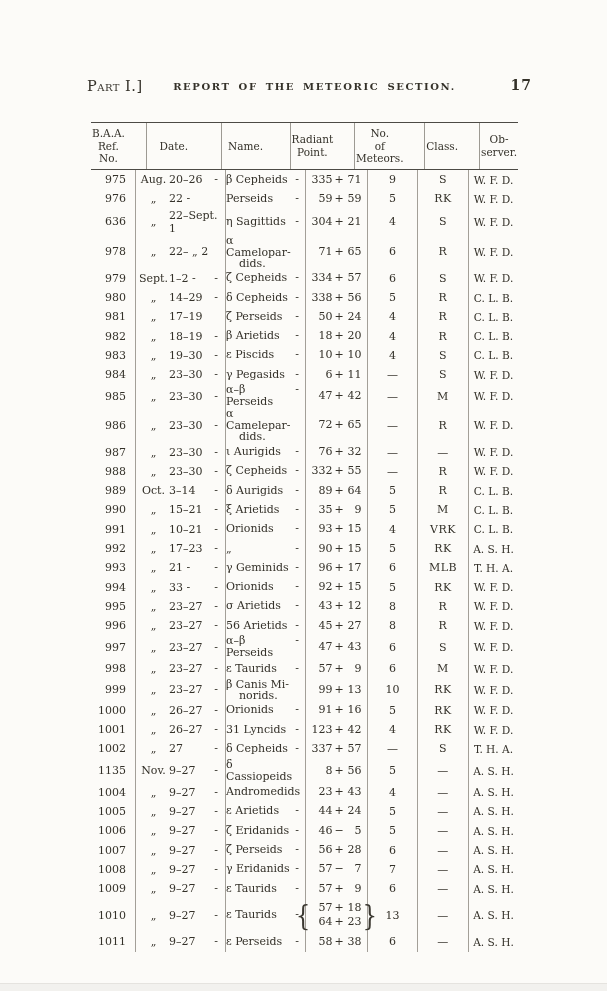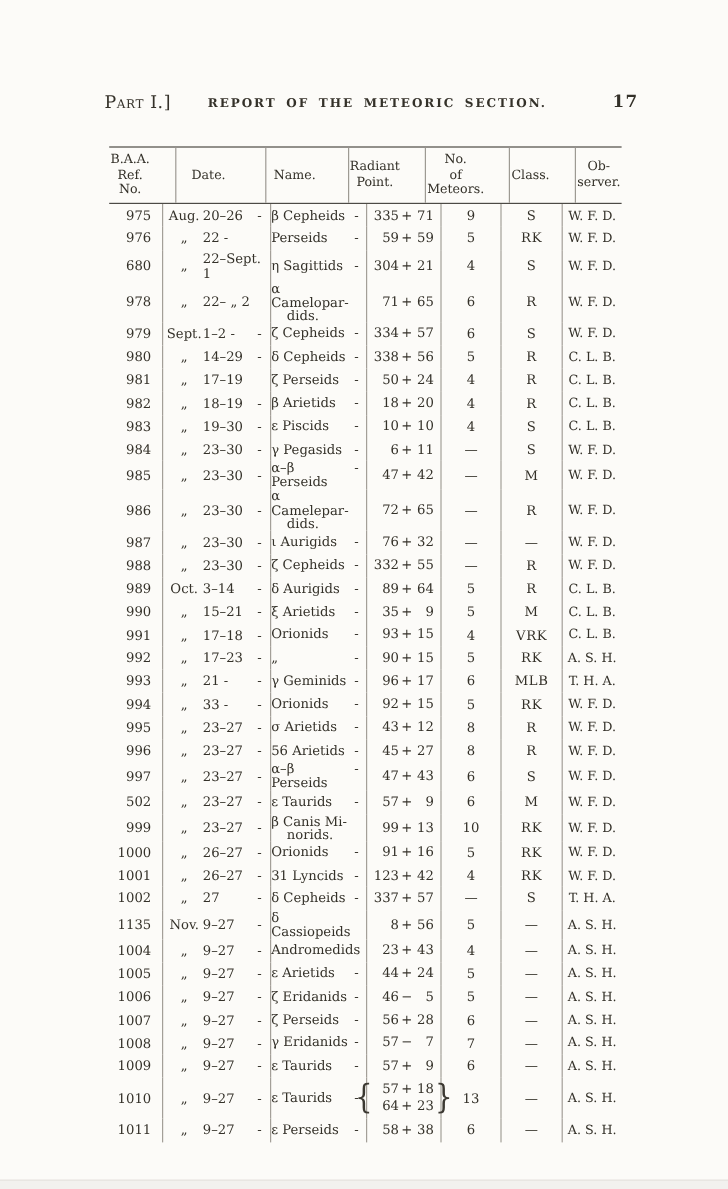--- a/index.html
+++ b/index.html
@@ -136,21 +136,21 @@
 
       </div>
 
     </div>
     <div class="c met">5</div>
     <div class="c cls">RK</div>
     <div class="c obs">W. F. D.</div>
   </div>
           <div class="row">
     <div class="c ref">
-              <span>680</span>
+              <span>636</span>
             </div>
     <div class="c date">
       <span class="month">„</span>
       <span class="days">22–Sept. 1</span>
       <span class="fdash"></span>
     </div>
     <div class="c name">
       <div class="nline">
         <span>η Sagittids</span>
         <span class="fdash">-</span>
@@ -588,21 +588,21 @@
     <div class="c met">5</div>
     <div class="c cls">M</div>
     <div class="c obs">C. L. B.</div>
   </div>
           <div class="row">
     <div class="c ref">
               <span>991</span>
             </div>
     <div class="c date">
       <span class="month">„</span>
-      <span class="days">17–18</span>
+      <span class="days">10–21</span>
       <span class="fdash">-</span>
     </div>
     <div class="c name">
       <div class="nline">
         <span>Orionids</span>
         <span class="fdash">-</span>
       </div>
 
     </div>
     <div class="c radiant">
@@ -808,21 +808,21 @@
 
       </div>
 
     </div>
     <div class="c met">6</div>
     <div class="c cls">S</div>
     <div class="c obs">W. F. D.</div>
   </div>
           <div class="row">
     <div class="c ref">
-              <span>502</span>
+              <span>998</span>
             </div>
     <div class="c date">
       <span class="month">„</span>
       <span class="days">23–27</span>
       <span class="fdash">-</span>
     </div>
     <div class="c name">
       <div class="nline">
         <span>ε Taurids</span>
         <span class="fdash">-</span>

